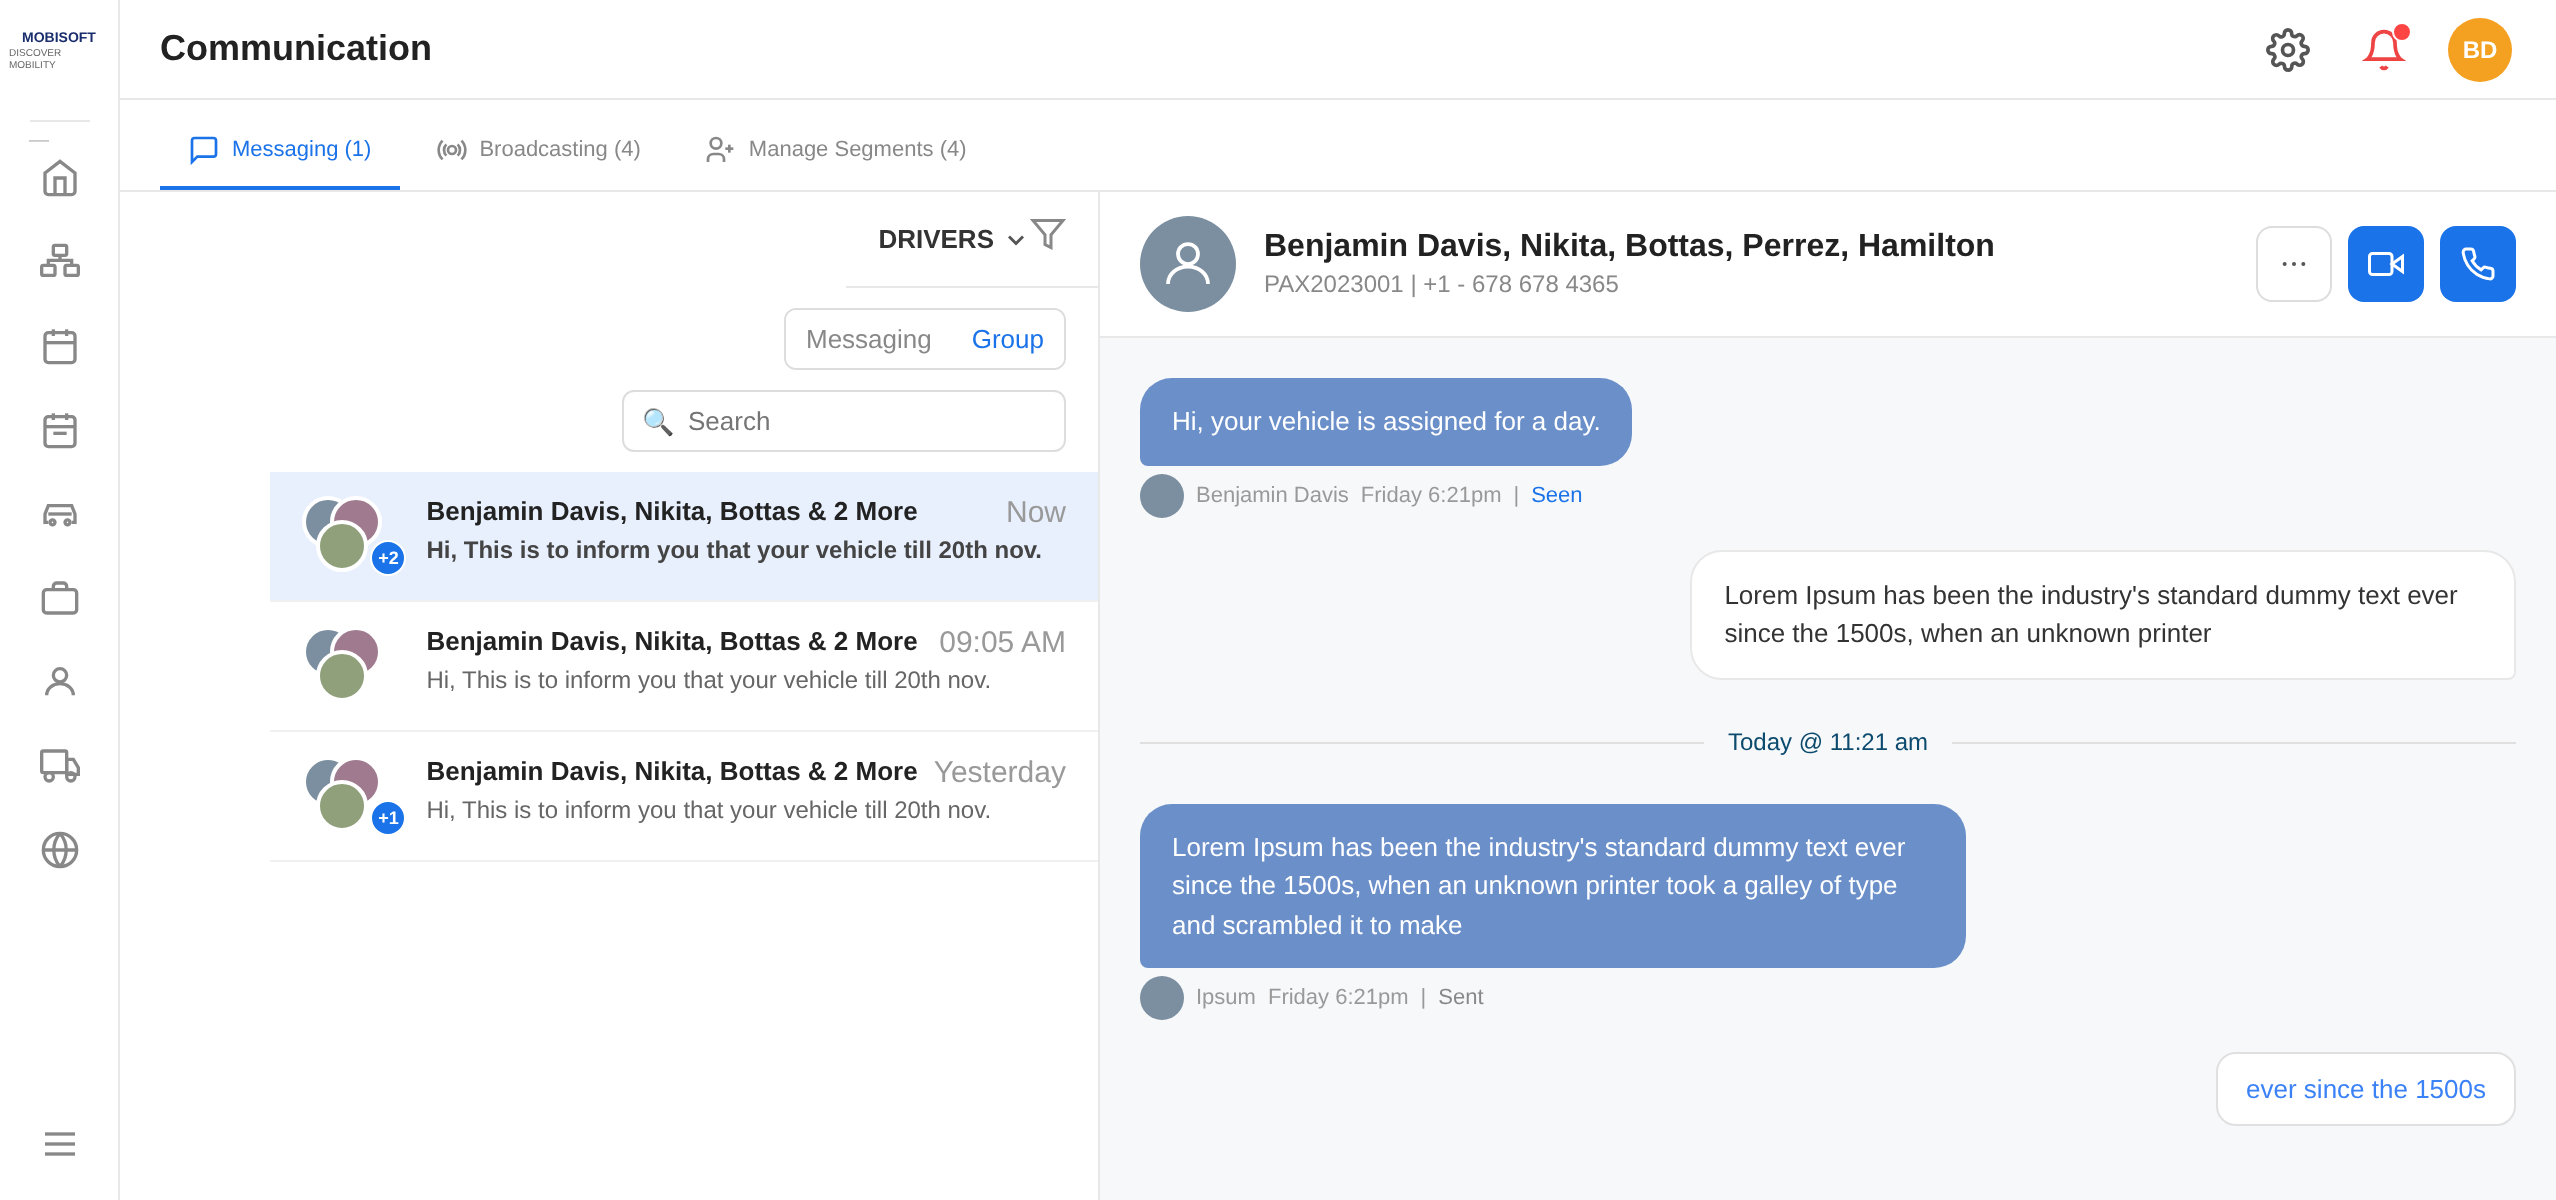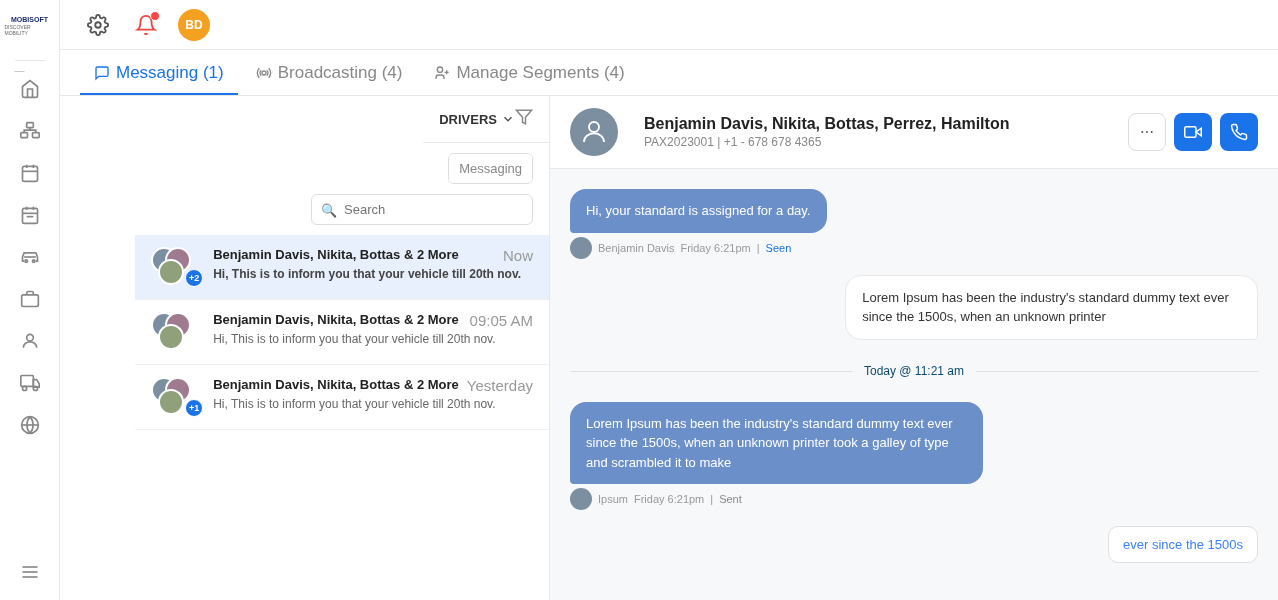--- a/index.html
+++ b/index.html
@@ -21,21 +21,21 @@
     .topbar { height: 50px; background: #fff; border-bottom: 1px solid #e8e8e8; display: flex; align-items: center; padding: 0 20px; gap: 16px; }
     .topbar-title { font-size: 18px; font-weight: 600; color: #222; flex: 1; }
     .topbar-icons { display: flex; align-items: center; gap: 12px; }
     .topbar-icon { width: 36px; height: 36px; display: flex; align-items: center; justify-content: center; cursor: pointer; position: relative; }
     .notif-badge { position: absolute; top: 4px; right: 4px; width: 10px; height: 10px; background: #f44; border-radius: 50%; border: 1px solid #fff; }
     .avatar-badge { width: 32px; height: 32px; border-radius: 50%; background: #f4a; display: flex; align-items: center; justify-content: center; font-size: 12px; font-weight: 700; color: #c62; }
     .avatar-bd { background: #f4a020; color: #fff; }
 
     
     .tabs { height: 46px; background: #fff; border-bottom: 1px solid #e8e8e8; display: flex; align-items: flex-end; padding: 0 20px; gap: 4px; }
-    .tab { padding: 8px 14px 10px; cursor: pointer; font-size: 17px; color: #888; display: flex; align-items: center; gap: 6px; border-bottom: 2px solid transparent; }
+    .tab { padding: 8px 14px 10px; cursor: pointer; font-size: 11px; color: #888; display: flex; align-items: center; gap: 6px; border-bottom: 2px solid transparent; }
     .tab.active { color: #1a73e8; border-bottom: 2px solid #1a73e8; font-weight: 500; }
     .tab-icon { width: 16px; height: 16px; }
 
     
     .content { flex: 1; display: flex; overflow: hidden; background: #f7f8fa; }
 
     
     .left-panel { width: 490px; background: #fff; border-right: 1px solid #e8e8e8; display: flex; flex-direction: column; align-items: flex-end; }
     .left-panel-header { padding: 12px 16px; display: flex; align-items: center; justify-content: space-between; border-bottom: 1px solid #e8e8e8; }
     .drivers-label { font-size: 13px; font-weight: 700; color: #333; display: flex; align-items: center; gap: 4px; }
@@ -57,21 +57,21 @@
     .count-badge { position: absolute; bottom: 0; right: 0; background: #1a73e8; color: #fff; border-radius: 50%; width: 18px; height: 18px; font-size: 9px; display: flex; align-items: center; justify-content: center; font-weight: 700; border: 1px solid #fff; z-index: 3; }
     .conv-content { flex: 1; min-width: 0; }
     .conv-header { display: flex; justify-content: space-between; align-items: flex-start; margin-bottom: 3px; }
     .conv-name { font-size: 13px; font-weight: 600; color: #222; }
     .conv-time { font-size: 15px; color: #999; white-space: nowrap; margin-left: 8px; }
     .conv-preview { font-size: 12px; color: #666; white-space: nowrap; overflow: hidden; text-overflow: ellipsis; }
     .conv-preview.bold { font-weight: 600; color: #444; }
 
     
     .right-panel { flex: 1; display: flex; flex-direction: column; }
-    .chat-header { padding: 12px 20px; background: #fff; border-bottom: 1px solid #e8e8e8; display: flex; align-items: center; gap: 26px; }
+    .chat-header { padding: 12px 20px; background: #fff; border-bottom: 1px solid #e8e8e8; display: flex; align-items: center; gap: 14px; }
     .chat-avatar { width: 48px; height: 48px; border-radius: 50%; background: #7b8fa0; display: flex; align-items: center; justify-content: center; font-size: 18px; font-weight: 700; color: #fff; overflow: hidden; flex-shrink: 0; }
     .chat-user-info { flex: 1; }
     .chat-name { font-size: 16px; font-weight: 700; color: #222; }
     .chat-meta { font-size: 12px; color: #888; margin-top: 2px; }
     .chat-actions { display: flex; gap: 8px; align-items: center; }
     .chat-action-btn { width: 38px; height: 38px; border-radius: 8px; border: none; display: flex; align-items: center; justify-content: center; cursor: pointer; }
     .btn-video { background: #1a73e8; color: #fff; }
     .btn-call { background: #1a73e8; color: #fff; }
     .btn-more { background: #fff; color: #555; border: 1px solid #ddd; }
     .chat-messages { flex: 1; overflow-y: auto; padding: 20px; display: flex; flex-direction: column; gap: 16px; background: #f7f8fa; }
@@ -175,20 +175,21 @@
         <line x1="3" y1="6" x2="21" y2="6"></line>
         <line x1="3" y1="12" x2="21" y2="12"></line>
         <line x1="3" y1="18" x2="21" y2="18"></line>
       </svg>
   </div>
 </div>
 
 <div class="main">
 
   <div class="topbar">
+    <div class="topbar-title">Communication</div>
     <div class="topbar-icons">
       <div class="topbar-icon">
         <svg width="22" height="22" viewBox="0 0 24 24" fill="none" stroke="#555" stroke-width="2">
             <circle cx="12" cy="12" r="3"></circle>
             <path d="M19.4 15a1.65 1.65 0 00.33 1.82l.06.06a2 2 0 010 2.83 2 2 0 01-2.83 0l-.06-.06a1.65 1.65 0 00-1.82-.33 1.65 1.65 0 00-1 1.51V21a2 2 0 01-2 2 2 2 0 01-2-2v-.09A1.65 1.65 0 009 19.4a1.65 1.65 0 00-1.82.33l-.06.06a2 2 0 01-2.83 0 2 2 0 010-2.83l.06-.06A1.65 1.65 0 004.68 15a1.65 1.65 0 00-1.51-1H3a2 2 0 01-2-2 2 2 0 012-2h.09A1.65 1.65 0 004.6 9a1.65 1.65 0 00-.33-1.82l-.06-.06a2 2 0 010-2.83 2 2 0 012.83 0l.06.06A1.65 1.65 0 009 4.68a1.65 1.65 0 001-1.51V3a2 2 0 012-2 2 2 0 012 2v.09a1.65 1.65 0 001 1.51 1.65 1.65 0 001.82-.33l.06-.06a2 2 0 012.83 0 2 2 0 010 2.83l-.06.06A1.65 1.65 0 0019.4 9a1.65 1.65 0 001.51 1H21a2 2 0 012 2 2 2 0 01-2 2h-.09a1.65 1.65 0 00-1.51 1z"></path>
           </svg>
       </div>
       <div class="topbar-icon" style="position:relative;">
         <svg width="22" height="22" viewBox="0 0 24 24" fill="none" stroke="#e44" stroke-width="2">
             <path d="M18 8A6 6 0 006 8c0 7-3 9-3 9h18s-3-2-3-9"></path>
@@ -238,20 +239,21 @@
             </svg>
         </div>
         <div class="filter-icon">
           <svg width="18" height="18" viewBox="0 0 24 24" fill="none" stroke="#888" stroke-width="2">
               <polygon points="22 3 2 3 10 12.46 10 19 14 21 14 12.46 22 3"></polygon>
             </svg>
         </div>
       </div>
       <div class="toggle-group">
         <div class="toggle-btn">Messaging</div>
+        <div class="toggle-btn active">Group</div>
       </div>
       <div class="search-box">
         <span class="search-icon-pos">🔍</span>
         <input type="text" placeholder="Search" style="">
       </div>
       <div class="conversation-list">
 
         <div class="conv-item active">
           <div class="avatars-group">
             <div class="avatar-circle av1"></div>
@@ -334,21 +336,21 @@
           <button class="chat-action-btn btn-call">
             <svg width="18" height="18" viewBox="0 0 24 24" fill="none" stroke="#fff" stroke-width="2">
                 <path d="M22 16.92v3a2 2 0 01-2.18 2 19.79 19.79 0 01-8.63-3.07 19.5 19.5 0 01-6-6 19.79 19.79 0 01-3.07-8.67A2 2 0 014.11 2h3a2 2 0 012 1.72c.127.96.361 1.903.7 2.81a2 2 0 01-.45 2.11L8.09 9.91a16 16 0 006 6l1.27-1.27a2 2 0 012.11-.45c.907.339 1.85.573 2.81.7A2 2 0 0122 16.92z"></path>
               </svg>
           </button>
         </div>
       </div>
       <div class="chat-messages">
 
         <div class="msg-incoming">
-          <div class="msg-bubble bubble-in">Hi, your standard is assigned for a day.</div>
+          <div class="msg-bubble bubble-in">Hi, your vehicle is assigned for a day.</div>
           <div class="msg-meta">
             <div class="msg-sender-avatar"></div>
             <span>Benjamin Davis</span>
             <span>Friday 6:21pm</span>
             <span>|</span>
             <span class="msg-status seen">Seen</span>
           </div>
         </div>
 
         <div class="msg-outgoing">

